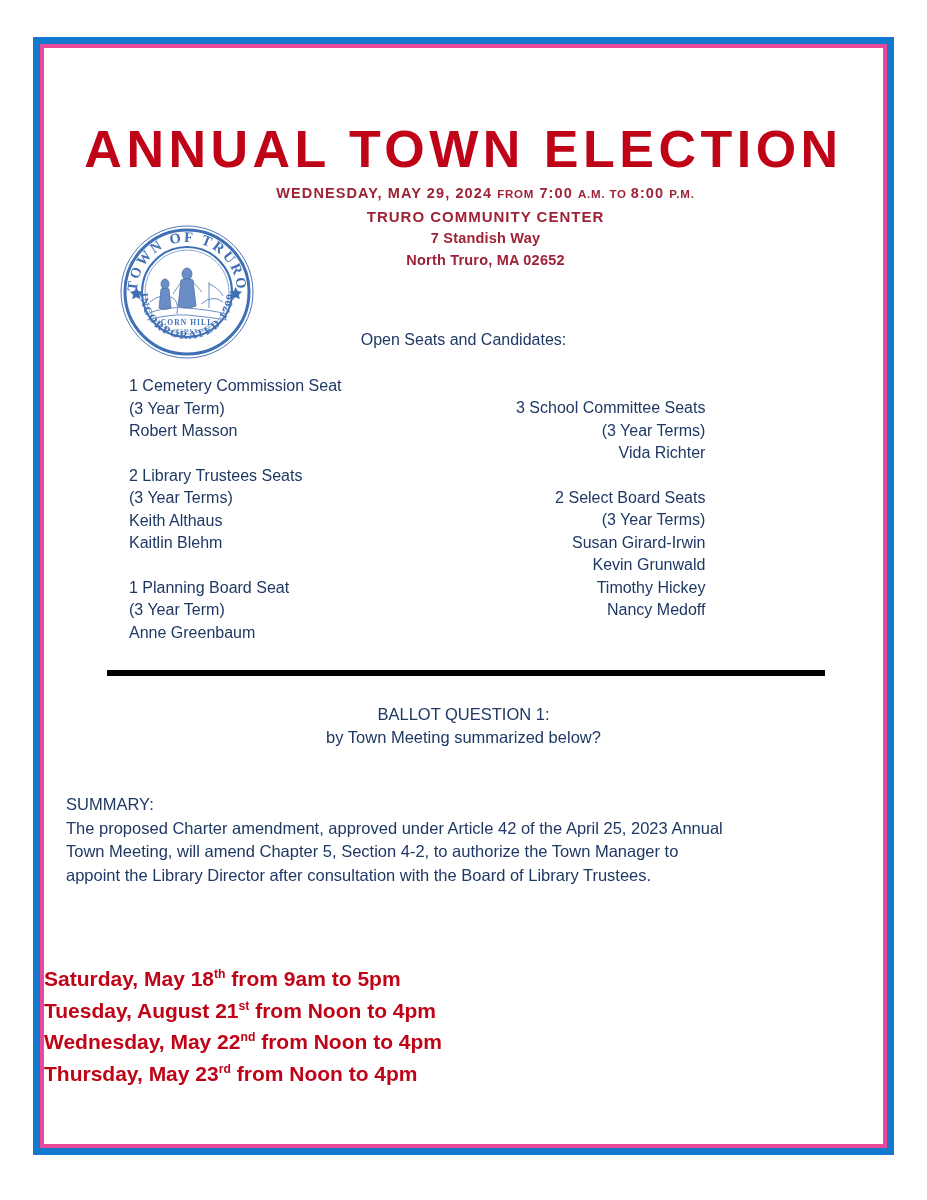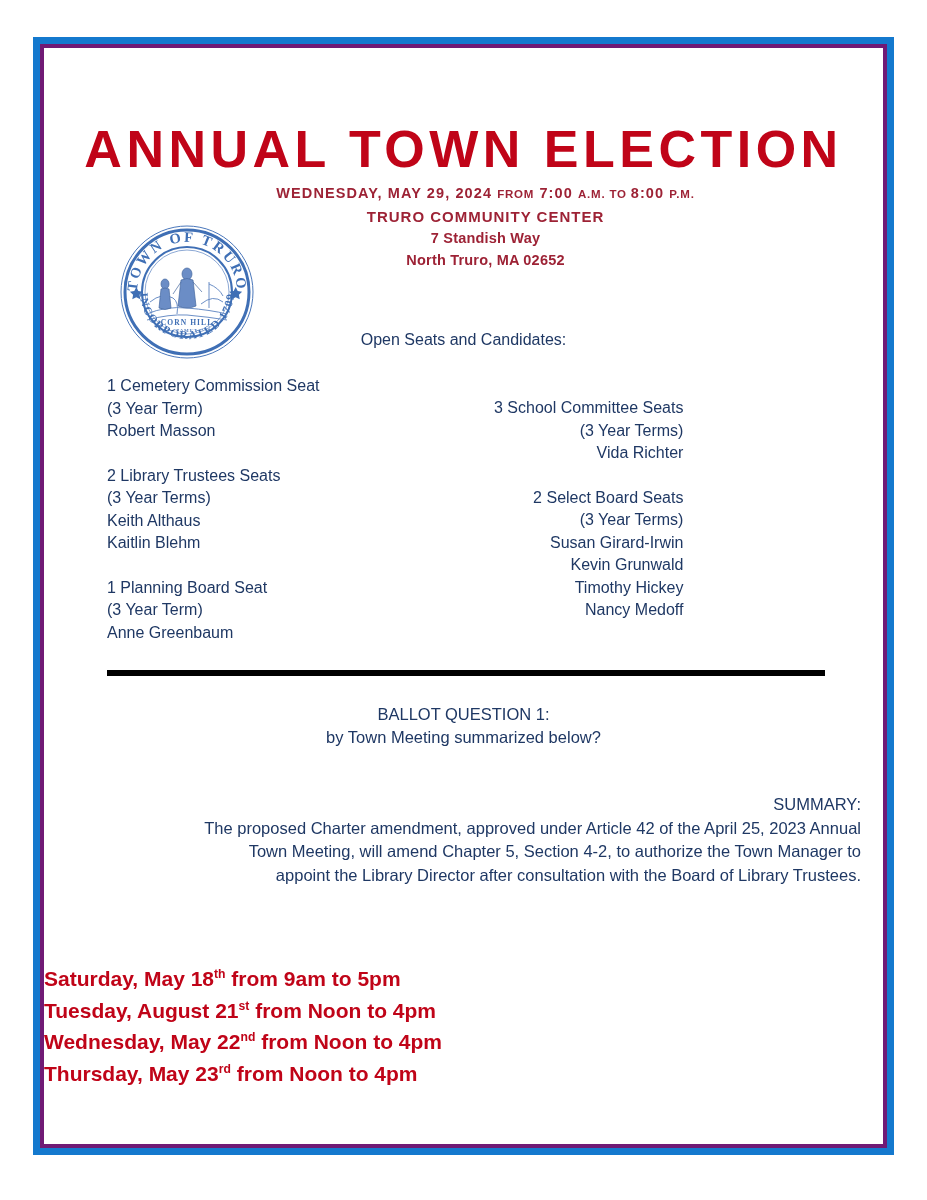--- a/index.html
+++ b/index.html
@@ -36,21 +36,21 @@
     border: 7px solid #1479ce;
     background: #ffffff;
   }
   .frame-inner {
     position: absolute;
     left: 0;
     top: 0;
     right: 0;
     bottom: 0;
     box-sizing: border-box;
-    border: 4px solid #701a75;
+    border: 4px solid #ec4899;
     background: #ffffff;
   }
   .sheet {
     position: absolute;
     left: 0;
     top: 0;
     right: 0;
     bottom: 0;
     background: #ffffff;
     overflow: hidden;
@@ -136,21 +136,21 @@
     position: absolute;
     color: #1f3864;
     font-size: 16px;
     line-height: 22.5px;
     font-family: "Liberation Sans", sans-serif;
   }
   .col-left  { left: 63px;  top: 327px; }
   .col-right { left: 450px; top: 349px; text-align: right; }
 
   .seat-group { margin-bottom: 22px; }
-  .seat-group .ln { white-space: nowrap; }
+  .seat-group .ln { white-space: nowrap; margin-left: 22px; }
 
   
   .divider {
     position: absolute;
     left: 63px;
     top: 622px;
     width: 718px;
     height: 6px;
     background: #000000;
   }
@@ -165,21 +165,21 @@
     color: #1f3864;
     font-size: 16.5px;
     line-height: 23px;
     font-family: "Liberation Sans", sans-serif;
   }
   .summary {
     position: absolute;
     left: 22px;
     right: 22px;
     top: 745px;
-    text-align: right;
+    text-align: left;
     color: #1f3864;
     font-size: 16.5px;
     line-height: 23.5px;
     font-family: "Liberation Sans", sans-serif;
   }
 
   
   .early-heading {
     position: absolute;
     left: 0;

